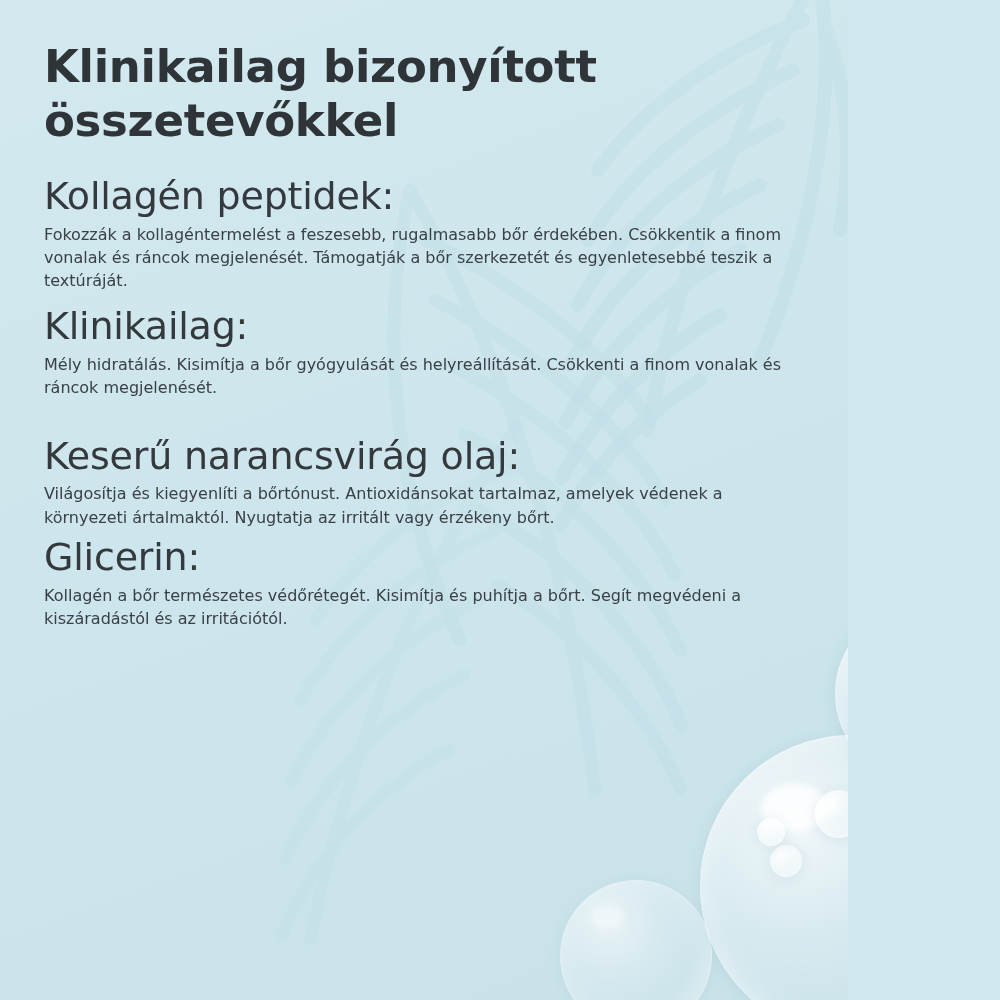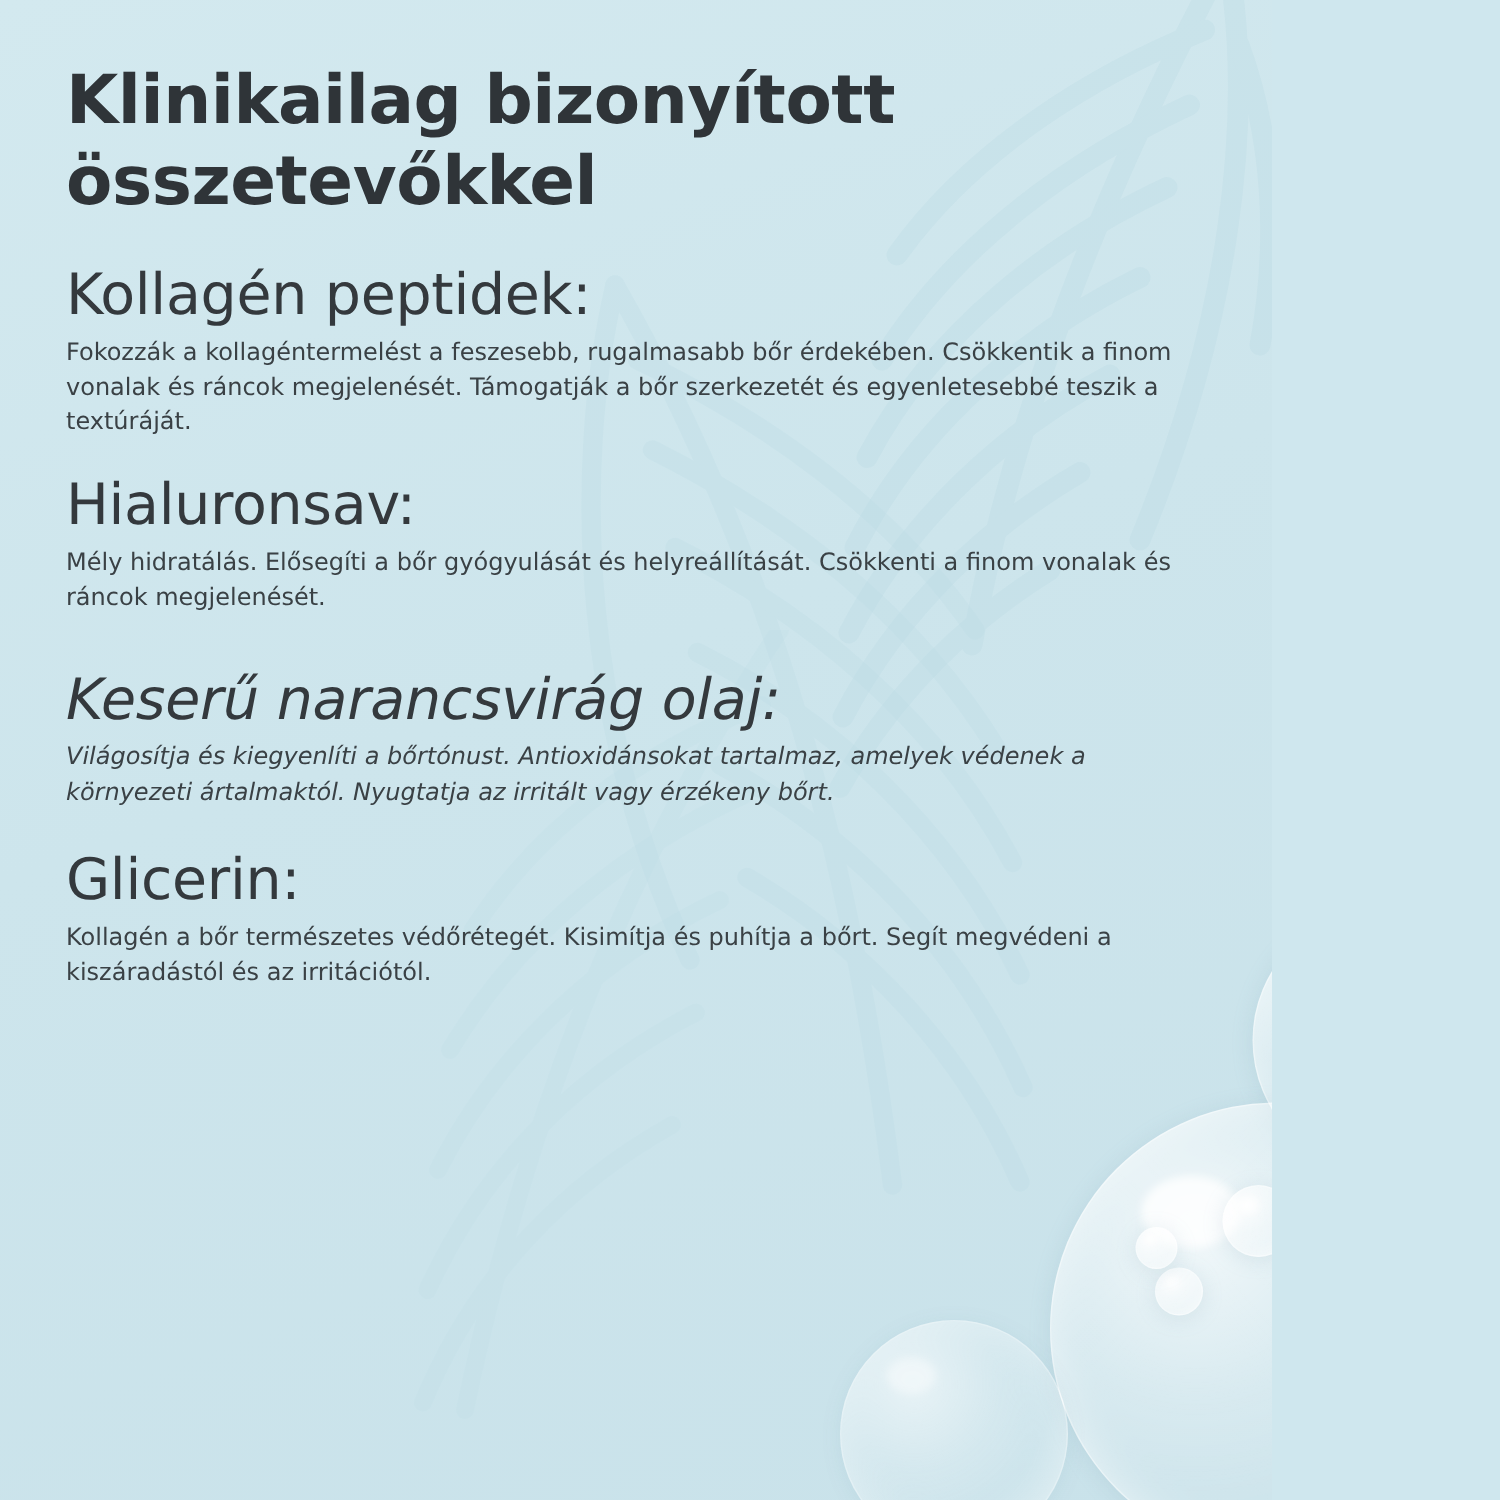--- a/index.html
+++ b/index.html
@@ -86,23 +86,23 @@
     letter-spacing: -0.2px;
   }
   .section-body {
     font-size: 16px;
     line-height: 1.45;
     color: #3a4145;
     margin: 0;
     max-width: 900px;
   }
 
-  .sp-1 { margin-bottom: 22px; }
+  .sp-1 { margin-bottom: 12px; }
   .sp-2 { margin-bottom: 34px; }
-  .sp-3 { margin-bottom: 25px; font-style: italic; }
+  .sp-3 { margin-bottom: 6px; }
 </style>
 </head>
 <body>
 
 <div class="poster">
 
   <div class="bg-layer">
 
     <div class="palm" style="top:-40px; right:-20px;">
       <svg width="520" height="620" viewBox="0 0 520 620" fill="none">
@@ -164,22 +164,22 @@
   <div class="content">
 
     <h1 class="headline">Klinikailag bizonyított összetevőkkel</h1>
 
     <div class="section sp-1">
       <h2 class="section-title">Kollagén peptidek:</h2>
       <p class="section-body">Fokozzák a kollagéntermelést a feszesebb, rugalmasabb bőr érdekében. Csökkentik a finom vonalak és ráncok megjelenését. Támogatják a bőr szerkezetét és egyenletesebbé teszik a textúráját.</p>
     </div>
 
     <div class="section sp-2">
-      <h2 class="section-title">Hialuronsav:</h2>
-      <p class="section-body">Mély hidratálás. Elősegíti a bőr gyógyulását és helyreállítását. Csökkenti a finom vonalak és ráncok megjelenését.</p>
+      <h2 class="section-title">Klinikailag:</h2>
+      <p class="section-body">Mély hidratálás. Kisimítja a bőr gyógyulását és helyreállítását. Csökkenti a finom vonalak és ráncok megjelenését.</p>
     </div>
 
     <div class="section sp-3">
       <h2 class="section-title">Keserű narancsvirág olaj:</h2>
       <p class="section-body">Világosítja és kiegyenlíti a bőrtónust. Antioxidánsokat tartalmaz, amelyek védenek a környezeti ártalmaktól. Nyugtatja az irritált vagy érzékeny bőrt.</p>
     </div>
 
     <div class="section">
       <h2 class="section-title">Glicerin:</h2>
       <p class="section-body">Kollagén a bőr természetes védőrétegét. Kisimítja és puhítja a bőrt. Segít megvédeni a kiszáradástól és az irritációtól.</p>

